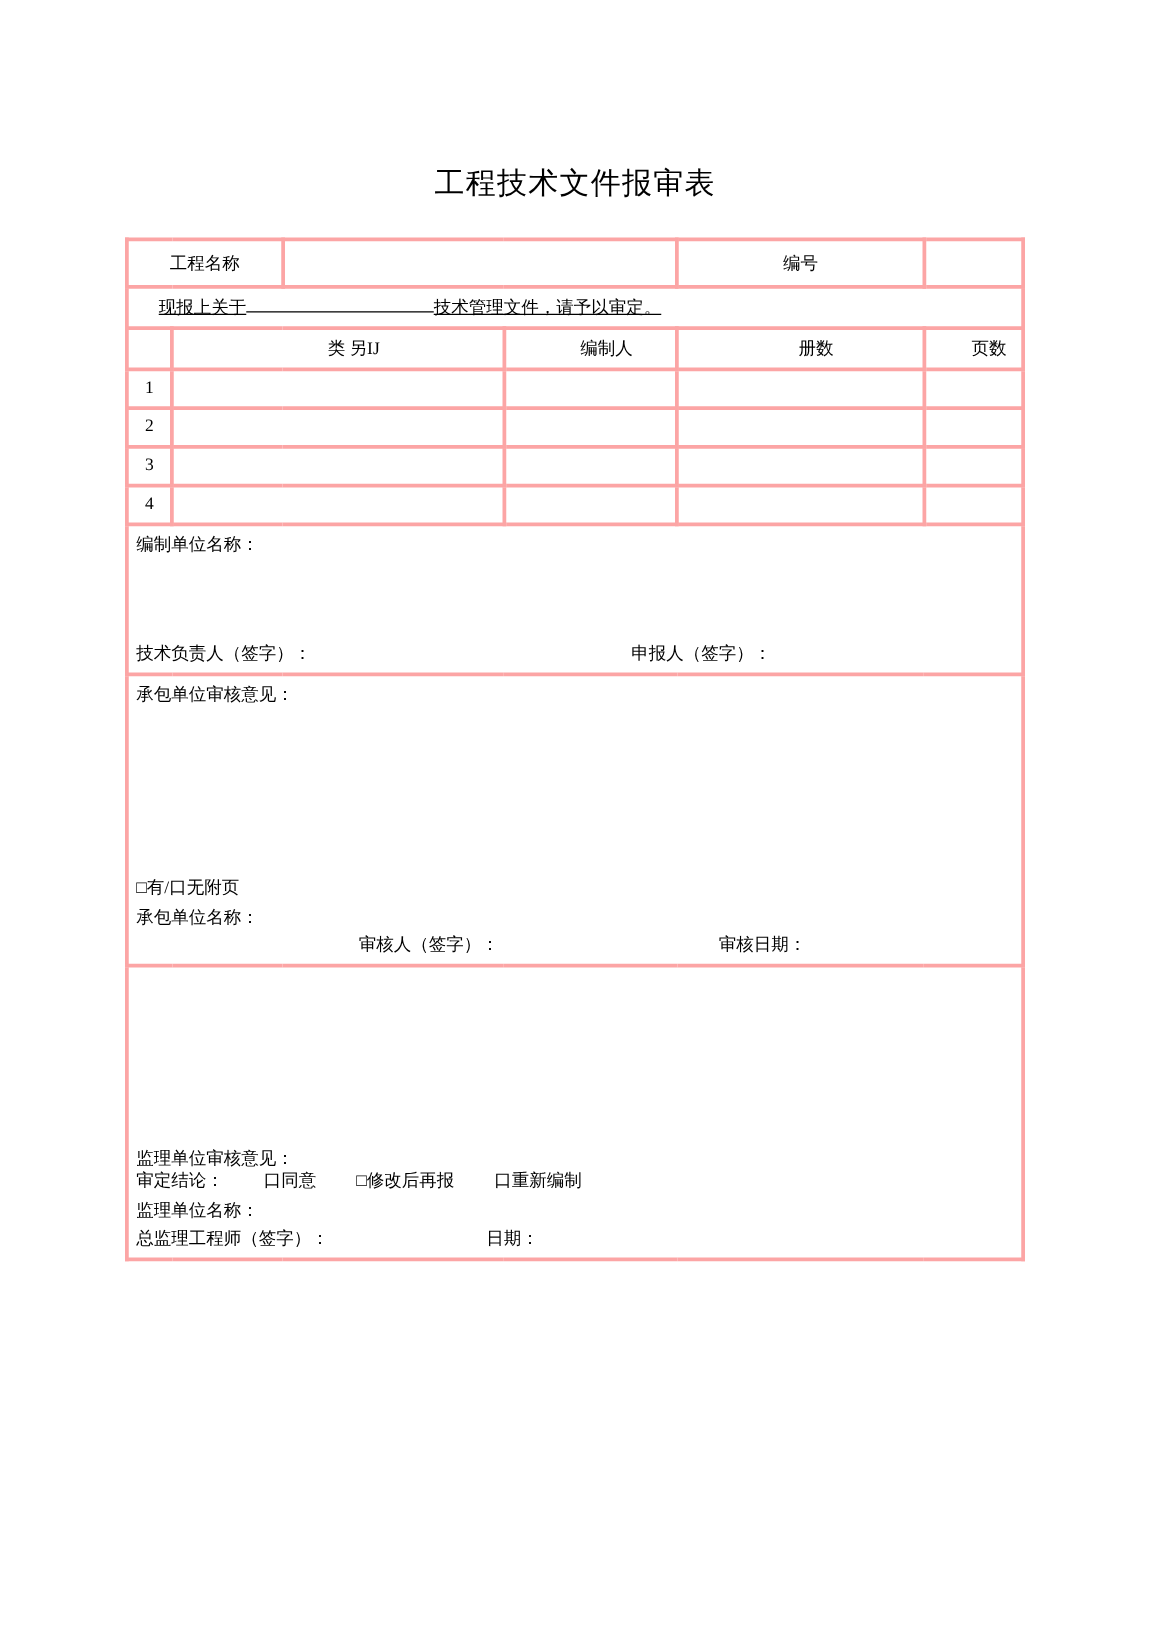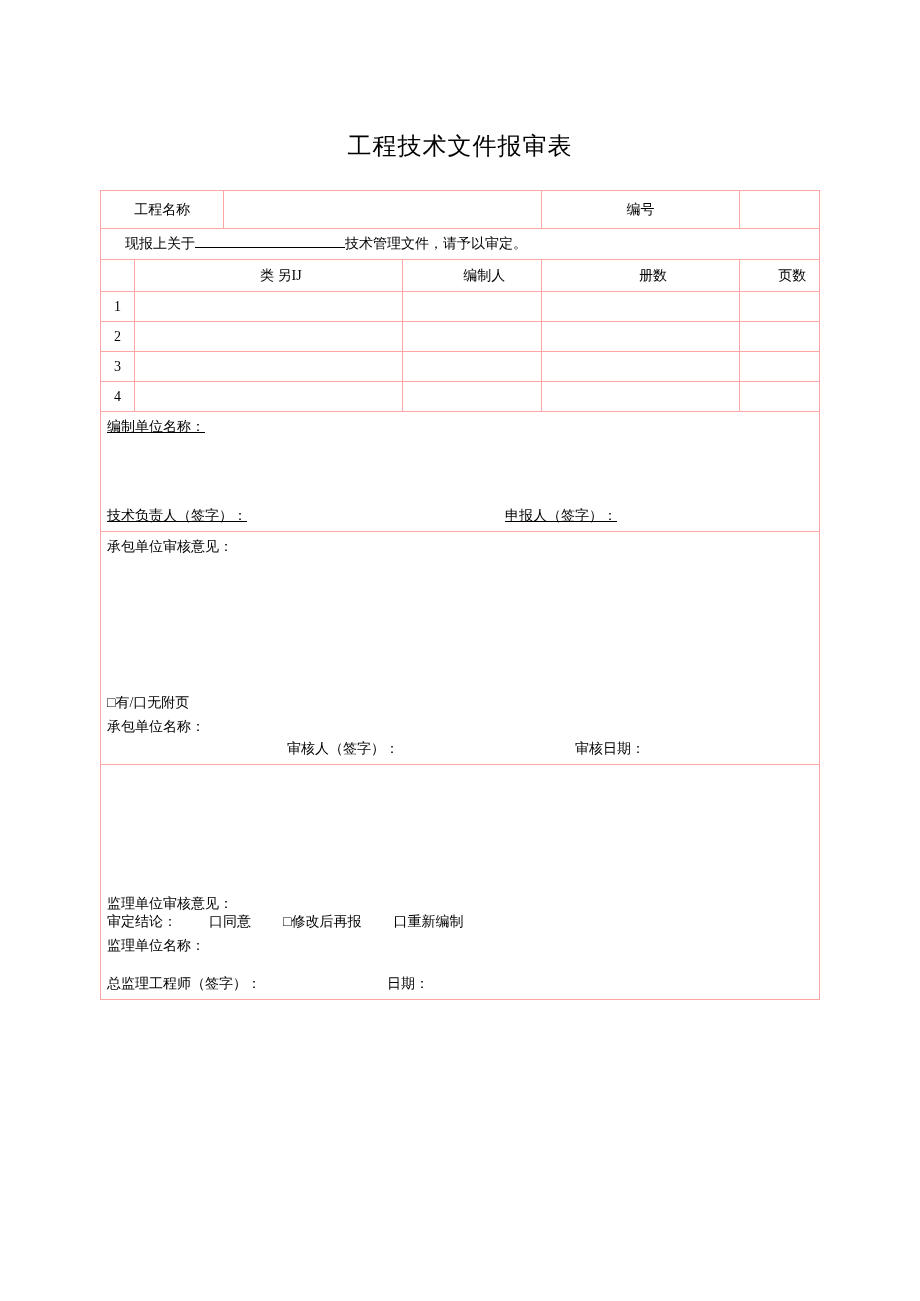--- a/index.html
+++ b/index.html
@@ -16,21 +16,21 @@
       font-size: 24px;
       font-weight: normal;
       margin-bottom: 28px;
       letter-spacing: 1px;
     }
     table {
       width: 100%;
       border-collapse: collapse;
     }
     td {
-      border: 1px solid #fca5a5;
+      border: 3px solid #fca5a5;
       padding: 6px 4px;
       vertical-align: middle;
       font-size: 14px;
     }
     .center { text-align: center; }
     .hdr-row td { height: 38px; }
     .addr-row td { height: 30px; }
     .sub-row td { height: 28px; padding-left: 40px; }
     .list-hdr td { height: 32px; padding-left: 29px; }
     .list-row td { height: 30px; }
@@ -60,21 +60,21 @@
   <tbody>
       <tr class="hdr-row">
     <td colspan="2" class="center">工程名称</td>
     <td colspan="2"></td>
     <td colspan="2" class="center">编号</td>
     <td></td>
   </tr>
 
 
   <tr class="sub-row">
-    <td colspan="7" style="padding-left:24px;">
+    <td colspan="7" style="padding-left:24px;text-decoration:underline;">
       <span>现报上关于</span><span class="underline"></span><span>技术管理文件，请予以审定。</span>
     </td>
   </tr>
 
   <tr class="list-hdr">
     <td class="center"></td>
     <td colspan="2" class="center">类 另IJ</td>
     <td class="center">编制人</td>
     <td colspan="2" class="center">册数</td>
     <td class="center">页数</td>
@@ -103,21 +103,21 @@
   </tr>
   <tr class="list-row">
     <td class="center">4</td>
     <td colspan="2"></td>
     <td></td>
     <td colspan="2"></td>
     <td></td>
   </tr>
 
   <tr>
-    <td colspan="7" style="height:120px; vertical-align:top; padding:6px;text-decoration:underline;">
+    <td colspan="7" style="height:120px; vertical-align:top; padding:6px;">
       <div style="height:100%; display:flex; flex-direction:column; justify-content:space-between;">
         <div>编制单位名称：</div>
         <div style="display:flex;">
           <div style="flex:1;">技术负责人（签字）：</div>
           <div style="flex:1; padding-left:90px;">申报人（签字）：</div>
         </div>
       </div>
     </td>
   </tr>
 
@@ -142,21 +142,21 @@
       <div style="height:100%; display:flex; flex-direction:column; justify-content:flex-end;">
         <div>监理单位审核意见：</div>
         <div>
           <div style="display:flex; gap:32px;">
             <span>审定结论：</span>
             <span>口同意</span>
             <span>□修改后再报</span>
             <span>口重新编制</span>
           </div>
           <div style="margin-top:6px;">监理单位名称：</div>
-          <div style="margin-top:20px; display:flex;">
+          <div style="margin-top:4px; display:flex;">
             <div style="width:280px;">总监理工程师（签字）：</div>
             <div>日期：</div>
           </div>
         </div>
       </div>
     </td>
   </tr>
 
 </tbody>
   </table>

